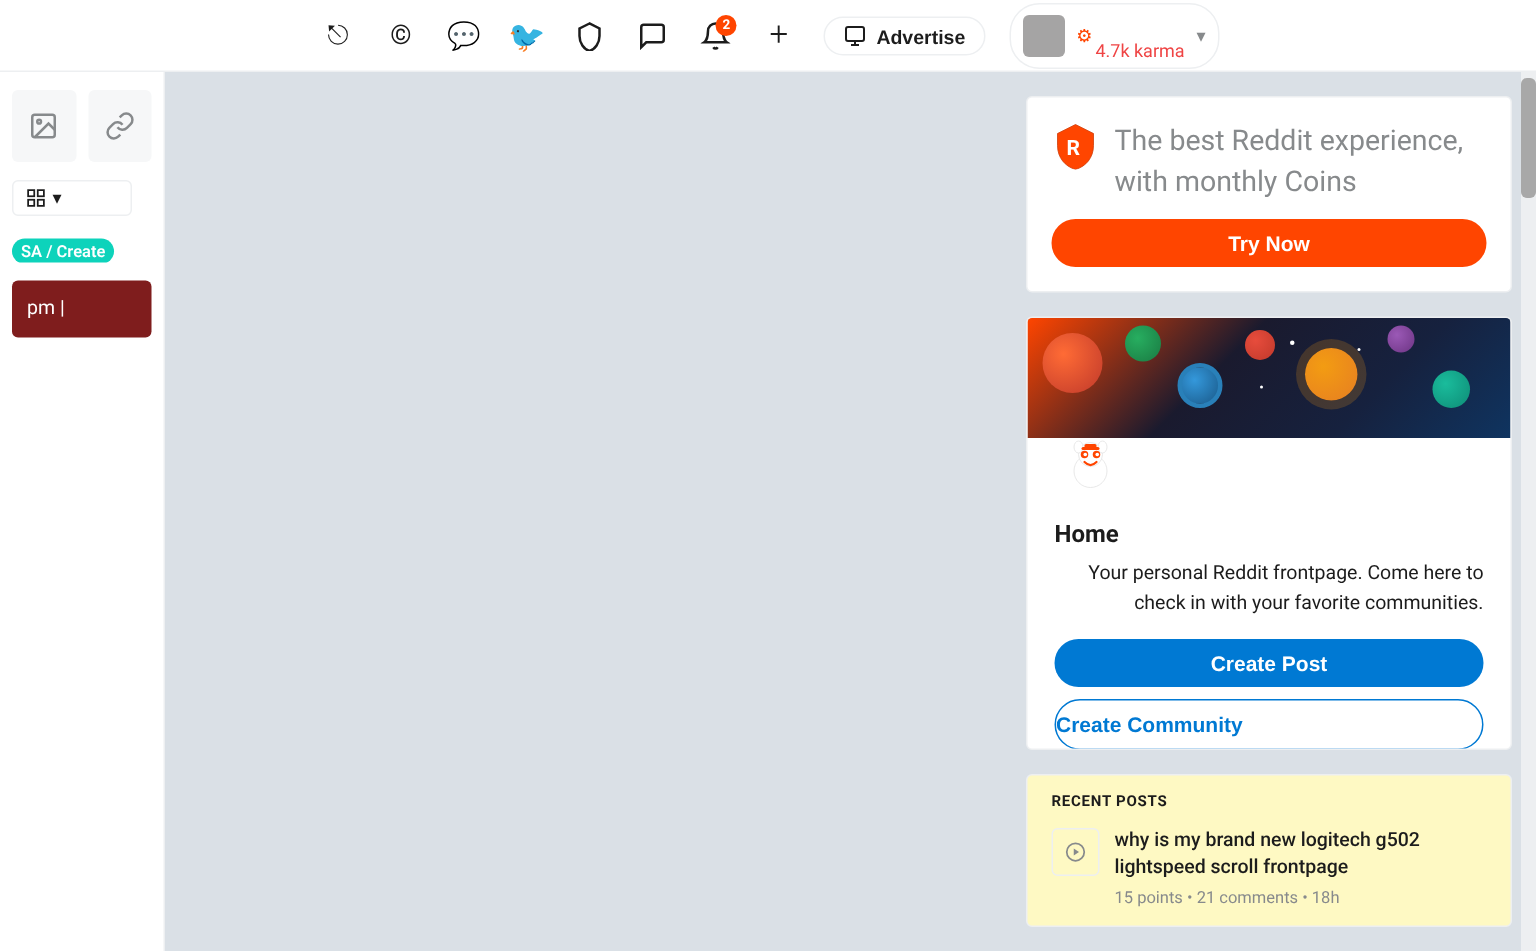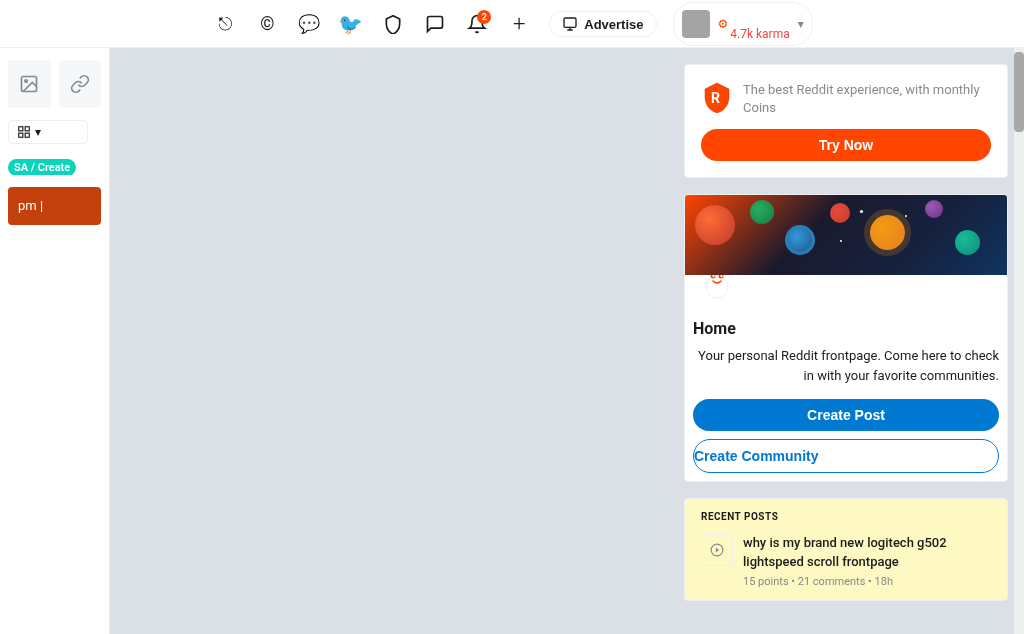--- a/index.html
+++ b/index.html
@@ -182,21 +182,21 @@
       color: #fff;
       font-size: 11px;
       font-weight: 600;
       padding: 2px 6px;
       border-radius: 10px;
       white-space: nowrap;
     }
 
     
     .blue-card {
-      background: #c2410c;
+      background: #7f1d1d;
       color: #fff;
       padding: 10px;
       border-radius: 4px;
       font-size: 13px;
       line-height: 1.4;
     }
 
     
     .feed-area {
       flex: 1;
@@ -234,21 +234,21 @@
       gap: 10px;
     }
 
     .premium-title {
       font-size: 14px;
       font-weight: 700;
       color: #1c1c1c;
     }
 
     .premium-desc {
-      font-size: 13px;
+      font-size: 19px;
       color: #878a8c;
       line-height: 1.4;
     }
 
     .try-now-btn {
       background: #ff4500;
       color: #fff;
       border: none;
       border-radius: 20px;
       padding: 8px 0;
@@ -275,21 +275,21 @@
       overflow: hidden;
     }
 
     
     .planet {
       position: absolute;
       border-radius: 50%;
     }
 
     .home-card-body {
-      padding: 8px;
+      padding: 18px;
     }
 
     .home-avatar-row {
       display: flex;
       align-items: center;
       gap: 10px;
       margin-bottom: 12px;
       margin-top: -24px;
     }
 

